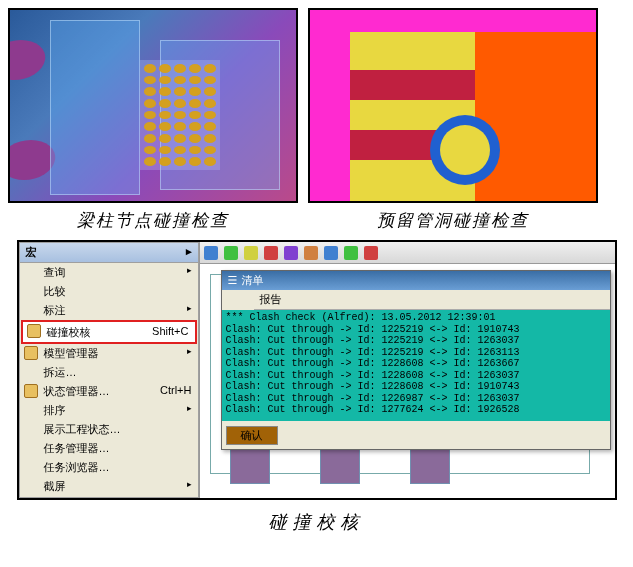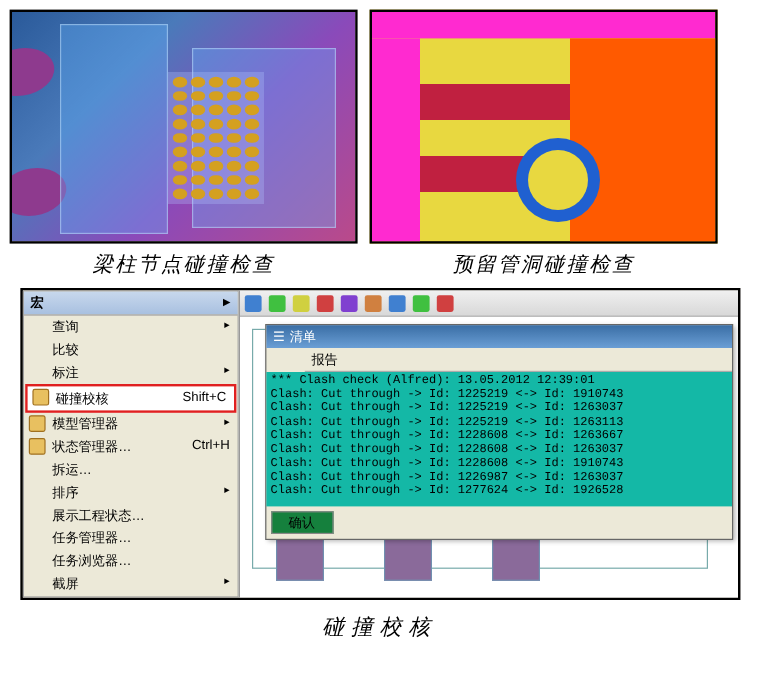--- a/index.html
+++ b/index.html
@@ -30,21 +30,21 @@
 .toolbar { height: 22px; background: linear-gradient(#f0f0f0,#d8d8d8); border-bottom: 1px solid #999; display:flex; align-items:center; padding:0 4px; gap:6px; }
 .toolbar span { width:14px; height:14px; border-radius:2px; display:inline-block; }
 .tb1{background:#4080d0;} .tb2{background:#40c040;} .tb3{background:#d0d040;} .tb4{background:#d04040;} .tb5{background:#8040d0;} .tb6{background:#d08040;}
 .canvas-area { flex:1; position:relative; background:#fff; overflow:hidden; }
 .canvas-area .wire { position:absolute; border:1px solid #7090b0; }
 .report-win { position: absolute; right: 4px; top: 28px; width: 390px; height: 180px; background: #ece9d8; border: 1px solid #666; box-shadow: 2px 2px 4px rgba(0,0,0,0.3); display:flex; flex-direction:column; }
 .report-title { background: linear-gradient(#3a6ea5,#6a9ed5); color:#fff; font-size:11px; padding:2px 6px; display:flex; align-items:center; gap:4px; }
 .report-tb { padding:2px 6px; font-size:11px; border-bottom:1px solid #aaa;margin-left:32px; }
 .report-body { flex:1; background:#14b8a6; font-family: "Courier New", monospace; font-size: 10px; padding: 2px 4px; overflow: hidden; white-space: nowrap; line-height: 1.15; }
 .report-btns { padding: 4px; text-align: left; }
-.report-btns button { font-size:11px; padding:1px 14px; background:#15803d; border:1px solid #888; }
+.report-btns button { font-size:11px; padding:1px 14px; background:#a16207; border:1px solid #888; }
 .bottom-caption { font-family: "SimSun","STSong",serif; font-size: 18px; font-style: italic; margin-top: 10px; letter-spacing: 6px; }
 </style>
 </head>
 <body>
 
 <div class="top-row">
   <div class="fig">
     <div class="fig-frame viz1">
       <div class="disc" style="left:-20px;top:30px;"></div>
       <div class="disc" style="left:-10px;top:130px;"></div>
@@ -136,26 +136,26 @@
             <span class="ico"></span>
             <span>碰撞校核</span>
             <span>Shift+C</span>
           </div>
           <div class="menu-item">
             <span class="ico"></span>
             <span>模型管理器</span>
             <span class="arrow">▸</span>
           </div>
           <div class="menu-item">
+            <span>拆运…</span>
+          </div>
+          <div class="menu-item">
             <span class="ico"></span>
             <span>状态管理器…</span>
             <span>Ctrl+H</span>
-          </div>
-          <div class="menu-item">
-            <span>拆运…</span>
           </div>
           <div class="menu-item">
             <span>排序</span>
             <span class="arrow">▸</span>
           </div>
           <div class="menu-item">
             <span>展示工程状态…</span>
           </div>
           <div class="menu-item">
             <span>任务管理器…</span>

